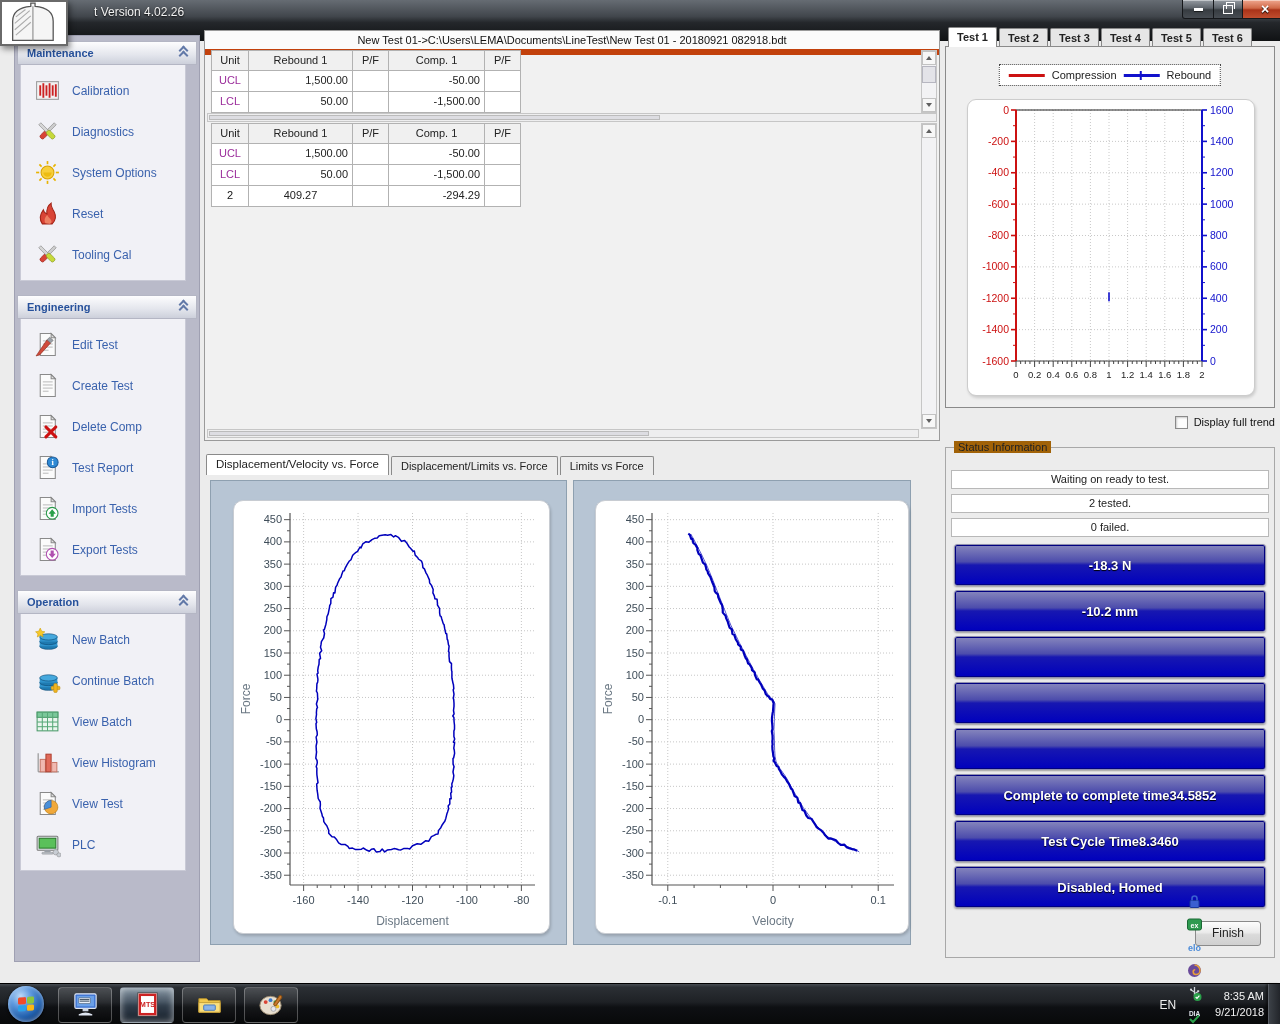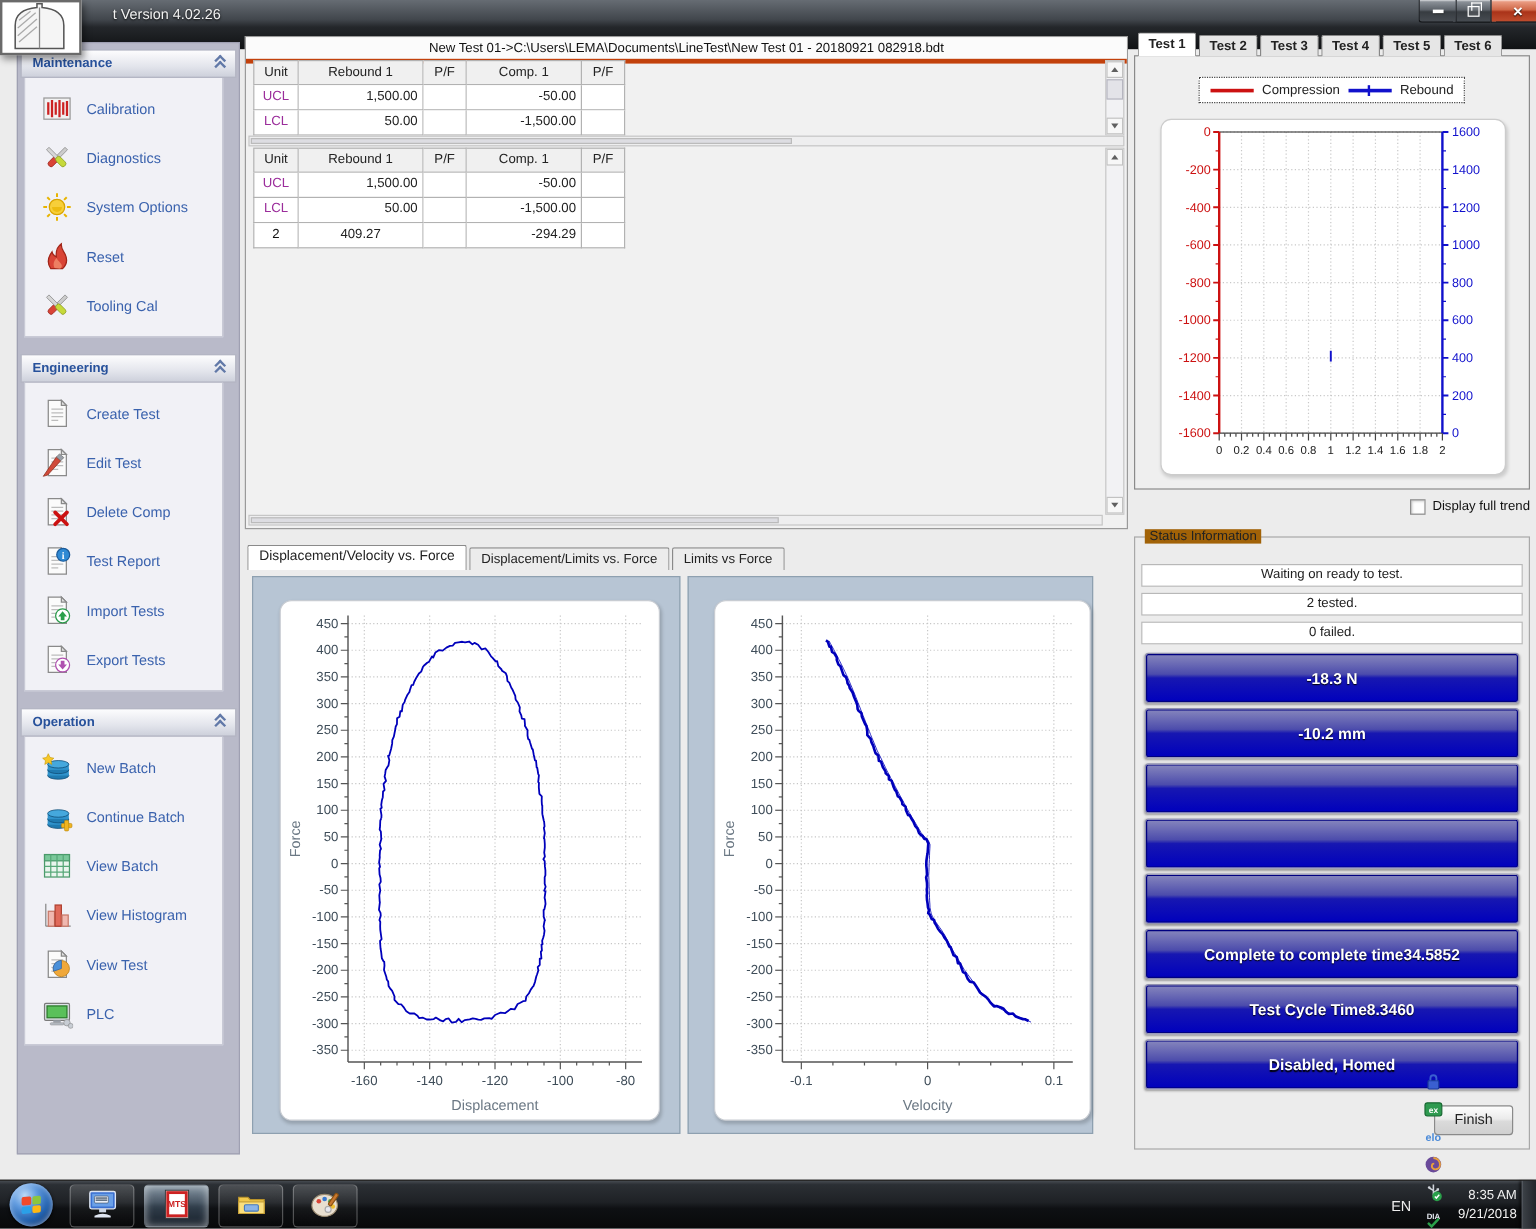--- a/index.html
+++ b/index.html
@@ -37,21 +37,21 @@
   .chevs{display:flex;flex-direction:column;align-items:center;}
   .chev{width:5px;height:5px;border-left:2px solid #6279a8;border-top:2px solid #6279a8;transform:rotate(45deg);margin:-1px 0;}
   .side-items{background:#f1f1f6;border:1px solid #c9cad6;border-top:none;margin:0 11px 0 3px;padding:5px 0;}
   .side-item{height:41px;display:flex;align-items:center;gap:11px;padding-left:13px;color:#3a62ad;font-size:12px;cursor:pointer;}
   .side-item .ic{width:27px;height:27px;flex:none;}
   .side-item .ic svg{width:100%;height:100%;}
 
   
   #results-panel{position:absolute;left:204px;top:30px;width:736px;height:411px;background:#f1f1f1;
     border:1px solid #9a9a9a;box-sizing:border-box;}
-  #results-header{height:18px;line-height:18px;text-align:center;background:#fbfbfb;border-bottom:4px solid #c2410c;
+  #results-header{height:18px;line-height:18px;text-align:center;background:#fbfbfb;border-bottom:6px solid #c2410c;
     font-size:11px;color:#111;white-space:nowrap;overflow:hidden;}
   .grid{position:absolute;left:6px;}
   #table1{top:19px;} #table2{top:92px;}
   .trow{display:flex;}
   .tcell{box-sizing:border-box;height:21px;line-height:19px;border-right:1px solid #b2b2b2;border-bottom:1px solid #b2b2b2;
     background:#fff;font-size:11px;padding:0 4px;overflow:hidden;}
   .tcell:first-child{border-left:1px solid #b2b2b2;}
   .trow.head .tcell{background:#f0f0f0;text-align:center;border-top:1px solid #b2b2b2;color:#222;}
   .tcell.unit{text-align:center;color:#9b2d9b;}
   .tcell.unit.plain{color:#111;}
@@ -76,21 +76,21 @@
     margin-right:2px;border-radius:2px 2px 0 0;cursor:pointer;white-space:nowrap;}
   .gtab.active{background:#fff;padding-bottom:5px;font-size:11.5px;}
   .chart-card{position:absolute;background:#b7c5d4;border:1px solid #8ea0b0;box-sizing:border-box;}
   #card-disp{left:210px;top:480px;width:357px;height:465px;}
   #card-vel{left:573px;top:480px;width:338px;height:465px;}
   .chart-inner{position:absolute;background:#fff;border:1px solid #c8ccd2;border-radius:10px;box-shadow:1px 2px 3px rgba(0,0,0,.18);}
   #inner-disp{left:22px;top:19px;width:315px;height:432px;}
   #inner-vel{left:21px;top:19px;width:312px;height:432px;}
 
   
-  #test-tabs{position:absolute;left:948px;top:27px;height:20px;display:flex;align-items:flex-end;z-index:5;}
+  #test-tabs{position:absolute;left:948px;top:27px;height:20px;display:flex;align-items:center;z-index:5;}
   .ttab{font-size:11px;font-weight:bold;padding:3px 8px 2px;border:1px solid #888;border-bottom:none;background:#e6e6e6;
     margin-right:2px;border-radius:2px 2px 0 0;cursor:pointer;}
   .ttab.active{background:#fff;padding-bottom:4px;}
   #trend-panel{position:absolute;left:945px;top:46px;width:330px;height:362px;background:#efefef;
     border:1px solid #8a8a8a;box-sizing:border-box;}
   #trend-legend{position:absolute;left:50%;transform:translateX(-50%);top:17px;height:20px;background:#fff;
     border:1px dotted #444;display:flex;align-items:center;padding:0 9px;gap:7px;font-size:11px;white-space:nowrap;}
   .leg-line{width:36px;height:3px;flex:none;}
   #leg-comp-line{background:#cc1111;}
   #leg-reb-line{background:#1111cc;position:relative;}
@@ -257,37 +257,37 @@
           <div class="side-item">
             <span class="ic"><svg viewBox="0 0 26 26">
                 <path d="M6 2.5 H16.5 L20.5 6.5 V23.5 H6 Z" fill="#fbfbfb" stroke="#8a8a8a"></path>
                 <path d="M16.5 2.5 L16.5 6.5 H20.5 Z" fill="#e0e0e0" stroke="#8a8a8a"></path>
                 <g stroke="#bcbcbc">
                   <line x1="8.5" y1="9.5" x2="18" y2="9.5"></line>
                   <line x1="8.5" y1="12.5" x2="18" y2="12.5"></line>
                   <line x1="8.5" y1="15.5" x2="18" y2="15.5"></line>
                   <line x1="8.5" y1="18.5" x2="14" y2="18.5"></line>
                 </g>
-              </svg></span>
-            <span>Create Test</span>
+                <polygon points="2,24 5.5,23 16,11.5 12.5,8.5" fill="#d04a3a" stroke="#8a2a1a" stroke-width="0.6"></polygon>
+                <polygon points="12.5,8.5 16,11.5 18.5,9 15,6" fill="#9aa0a8" stroke="#666" stroke-width="0.5"></polygon>
+              </svg></span>
+            <span>Edit Test</span>
           </div>
           <div class="side-item">
             <span class="ic"><svg viewBox="0 0 26 26">
                 <path d="M6 2.5 H16.5 L20.5 6.5 V23.5 H6 Z" fill="#fbfbfb" stroke="#8a8a8a"></path>
                 <path d="M16.5 2.5 L16.5 6.5 H20.5 Z" fill="#e0e0e0" stroke="#8a8a8a"></path>
                 <g stroke="#bcbcbc">
                   <line x1="8.5" y1="9.5" x2="18" y2="9.5"></line>
                   <line x1="8.5" y1="12.5" x2="18" y2="12.5"></line>
                   <line x1="8.5" y1="15.5" x2="18" y2="15.5"></line>
                   <line x1="8.5" y1="18.5" x2="14" y2="18.5"></line>
                 </g>
-                <polygon points="2,24 5.5,23 16,11.5 12.5,8.5" fill="#d04a3a" stroke="#8a2a1a" stroke-width="0.6"></polygon>
-                <polygon points="12.5,8.5 16,11.5 18.5,9 15,6" fill="#9aa0a8" stroke="#666" stroke-width="0.5"></polygon>
-              </svg></span>
-            <span>Edit Test</span>
+              </svg></span>
+            <span>Create Test</span>
           </div>
           <div class="side-item">
             <span class="ic"><svg viewBox="0 0 26 26">
                 <path d="M6 2.5 H16.5 L20.5 6.5 V23.5 H6 Z" fill="#fbfbfb" stroke="#8a8a8a"></path>
                 <path d="M16.5 2.5 L16.5 6.5 H20.5 Z" fill="#e0e0e0" stroke="#8a8a8a"></path>
                 <g stroke="#bcbcbc">
                   <line x1="8.5" y1="9.5" x2="18" y2="9.5"></line>
                   <line x1="8.5" y1="12.5" x2="18" y2="12.5"></line>
                   <line x1="8.5" y1="15.5" x2="18" y2="15.5"></line>
                   <line x1="8.5" y1="18.5" x2="14" y2="18.5"></line>

